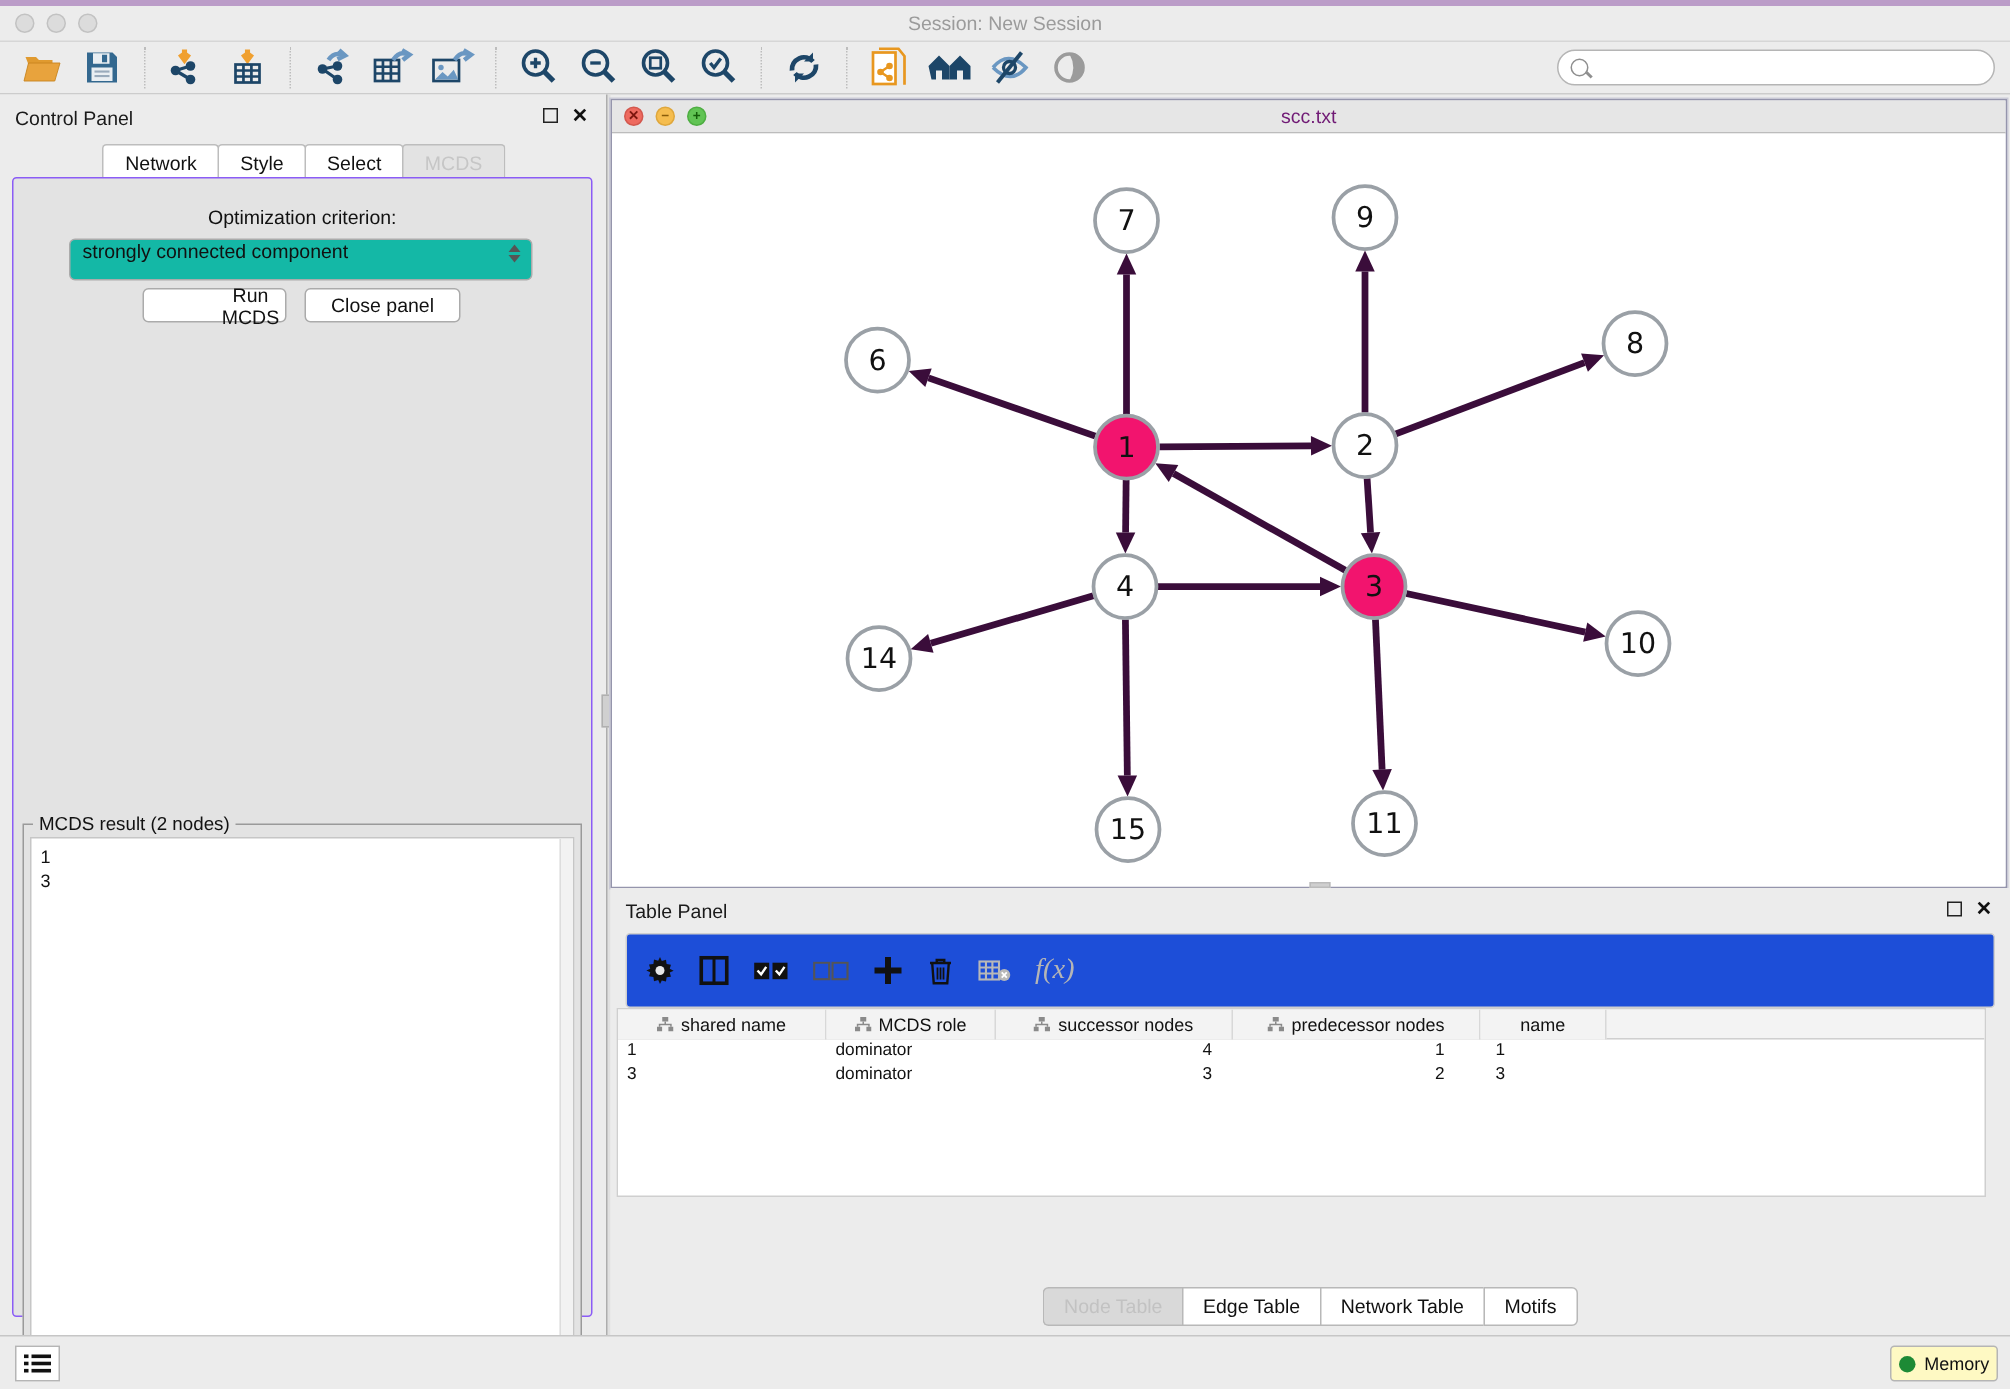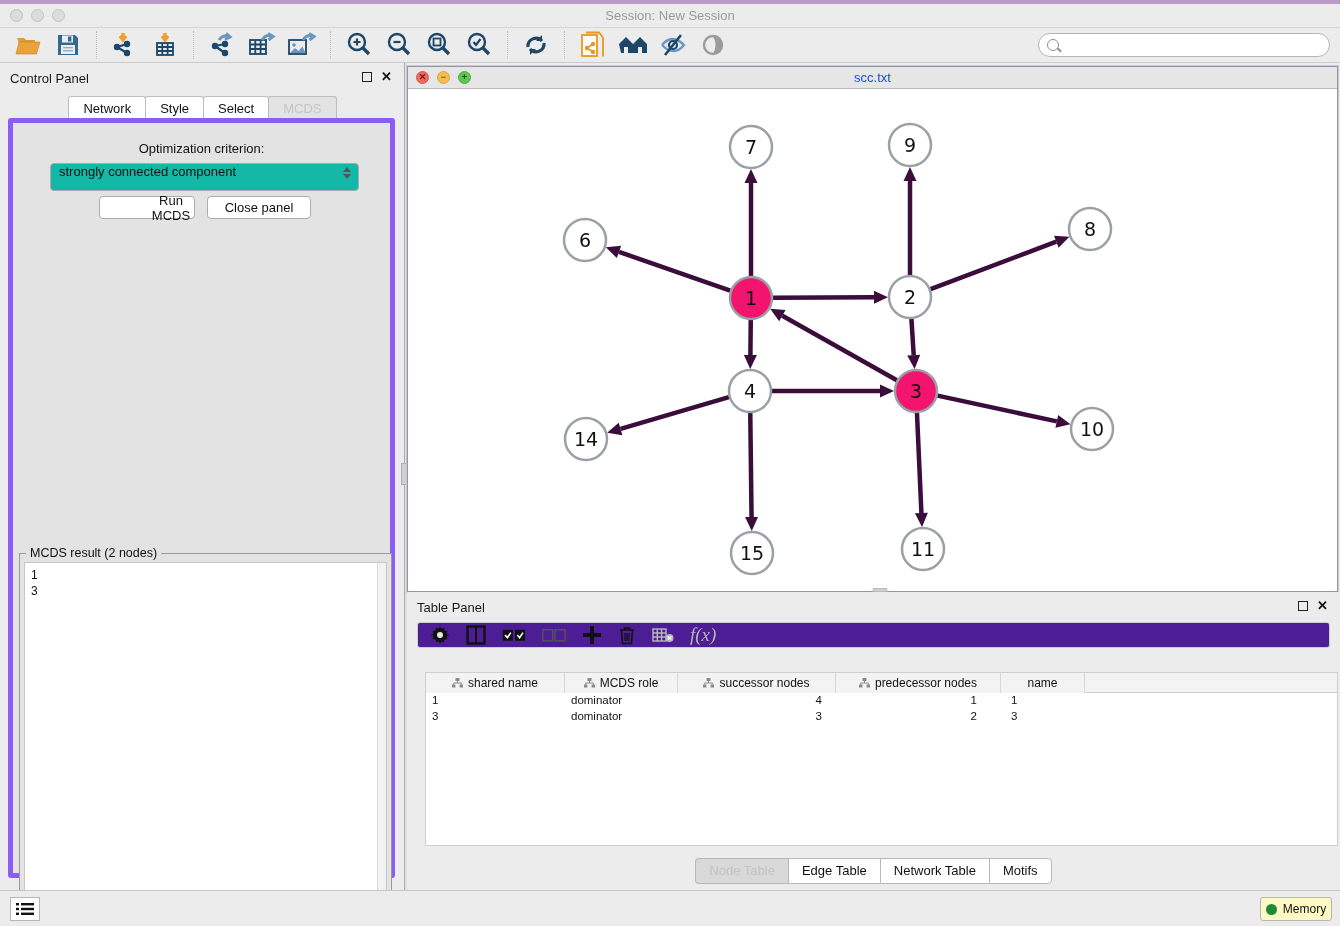--- a/index.html
+++ b/index.html
@@ -24,21 +24,21 @@
 
   
   .control-panel { position:absolute; left:0; top:63px; width:404px; height:827px; background:#ececec; }
   .panel-head { position:absolute; left:10px; top:8px; right:10px; height:18px; font-size:13px; color:#1a1a1a; }
   .panel-head-btns { position:absolute; right:12px; top:9px; display:flex; gap:9px; align-items:center; }
   .float-btn { width:10px; height:10px; border:1.6px solid #222; background:transparent; }
   .close-x { font-size:13px; font-weight:bold; color:#111; line-height:10px; }
   .cp-tabs { position:absolute; top:33px; left:0; width:100%; display:flex; justify-content:center; }
   .cp-tab { border:1px solid #bdbdbd; border-bottom:none; background:#fff; padding:4px 14px 5px; font-size:13px; color:#111; margin-right:-1px; border-radius:3px 3px 0 0; }
   .cp-tab.active { background:#e3e3e3; color:#c6c6c6; }
-  .cp-body { position:absolute; left:8px; top:55px; width:387px; height:760px; background:#e3e3e3; border:5px solid #8b5cf6; border-radius:3px; }
+  .cp-body { position:absolute; left:8px; top:55px; width:387px; height:760px; background:#e3e3e3; border:1px solid #8b5cf6; border-radius:3px; }
   .opt-label { position:absolute; top:18px; width:100%; text-align:center; font-size:13px; color:#111; }
   .combo { position:absolute; left:37px; top:40px; width:309px; height:28px; background:#14b8a6; border:1px solid #ababab; border-radius:4px; font-size:13px; display:flex; align-items:flex-start; padding:0 8px; color:#111; }
   .combo .stepper { position:absolute; right:7px; top:3px; display:flex; flex-direction:column; gap:2px; }
   .stepper i { width:0; height:0; border-left:4px solid transparent; border-right:4px solid transparent; display:block; }
   .stepper .up { border-bottom:5px solid #555; }
   .stepper .down { border-top:5px solid #555; }
   .cp-btn { position:absolute; top:73px; height:23px; background:#fff; border:1px solid #ababab; border-radius:4px; font-size:13px; color:#111; display:flex; align-items:center; justify-content:center; font-family:"Liberation Sans",sans-serif; }
   .btn-run { left:86px; width:96px;padding-left:48px; }
   .btn-close { left:194px; width:104px; }
   .result-box { position:absolute; left:6px; top:430px; width:373px; height:376px; border:1px solid #9a9a9a; background:#e3e3e3; }
@@ -50,32 +50,32 @@
   .v-splitter .grip { position:absolute; left:-4px; top:400px; width:8px; height:22px; background:#d0d0d0; border:1px solid #b0b0b0; }
 
   
   .net-window { position:absolute; left:407px; top:66px; width:931px; height:526px; background:#fff; border:1px solid #9595ac; box-shadow:0 0 0 1px #c9c9d6; }
   .net-titlebar { position:absolute; left:0; top:0; width:100%; height:22px; background:#e6e6e6; border-bottom:1px solid #bcbcbc; }
   .net-traffic { position:absolute; left:8px; top:4px; display:flex; gap:8px; }
   .nt { width:13px; height:13px; border-radius:50%; font-size:9px; font-weight:bold; display:flex; align-items:center; justify-content:center; line-height:1; }
   .nt.red { background:#ee6a5f; border:1px solid #d3584e; color:#7c150d; }
   .nt.yellow { background:#f5bd4f; border:1px solid #dfa73c; color:#8a5d0a; }
   .nt.green { background:#61c454; border:1px solid #4eae42; color:#145e0a; }
-  .net-title { position:absolute; top:3px; width:100%; text-align:center; font-size:13px; color:#1d4ed8; }
+  .net-title { position:absolute; top:3px; width:100%; text-align:center; font-size:13px; color:#701a75; }
   .net-canvas { position:absolute; left:0; top:22px; width:929px; height:502px; background:#fff; }
   .net-grip { position:absolute; left:50%; bottom:-1px; width:14px; height:4px; background:#cfcfcf; border:1px solid #bbb; }
 
   
   .table-panel { position:absolute; left:407px; top:592px; width:933px; height:298px; background:#ececec; }
   .tp-head { position:absolute; left:10px; top:8px; font-size:13px; color:#1a1a1a; }
   .tp-head-btns { position:absolute; right:12px; top:9px; display:flex; gap:9px; align-items:center; }
-  .tp-toolbar { position:absolute; left:10px; top:30px; width:913px; height:26px; background:#4c1d95; border:1px solid #cfcfcf; border-radius:3px; display:flex; align-items:center; padding-left:12px; gap:16px; }
+  .tp-toolbar { position:absolute; left:10px; top:30px; width:913px; height:50px; background:#1d4ed8; border:1px solid #cfcfcf; border-radius:3px; display:flex; align-items:center; padding-left:12px; gap:16px; }
   .tpi { display:flex; align-items:center; justify-content:center; height:28px; }
   .fx { font-family:"Liberation Serif", serif; font-style:italic; font-size:19px; color:#b5b5b5; }
-  .tp-table { position:absolute; left:18px; top:80px; width:913px; height:174px; background:#fff; border:1px solid #cfcfcf; overflow:hidden; }
+  .tp-table { position:absolute; left:4px; top:80px; width:913px; height:126px; background:#fff; border:1px solid #cfcfcf; overflow:hidden; }
   .thead { display:flex; height:20px; background:#f3f3f3; border-bottom:1px solid #cfcfcf; }
   .th { display:flex; align-items:center; justify-content:center; gap:5px; font-size:12px; color:#111; border-right:1px solid #d8d8d8; height:20px; background:#f3f3f3; }
   .trow { display:flex; height:16px; font-size:11.5px; color:#111; }
   .td { padding:1px 6px; overflow:hidden; white-space:nowrap; }
   .tree-ico { width:11px; height:10px; flex:0 0 auto; }
   .tp-tabs { position:absolute; left:0; right:0; top:266px; display:flex; justify-content:center; }
   .tp-tab { border:1px solid #b8b8b8; border-right:none; background:#fff; padding:4px 13px 5px; font-size:13px; color:#111; }
   .tp-tab:first-child { border-radius:4px 0 0 4px; }
   .tp-tab:last-child { border-radius:0 4px 4px 0; border-right:1px solid #b8b8b8; }
   .tp-tab.active { background:#d9d9d9; color:#c2c2c2; }

